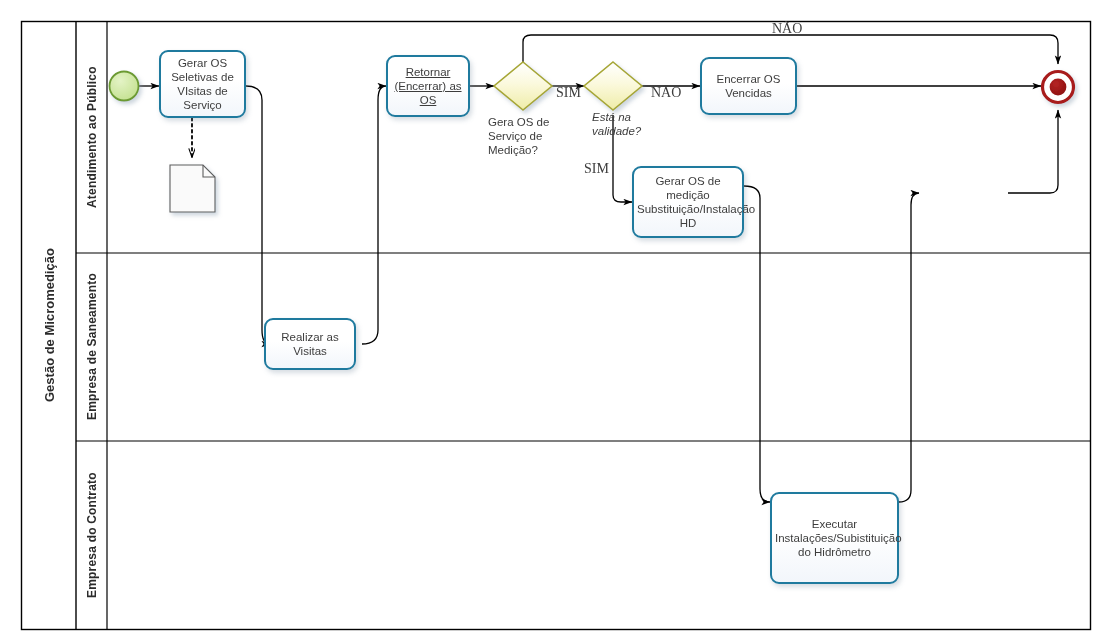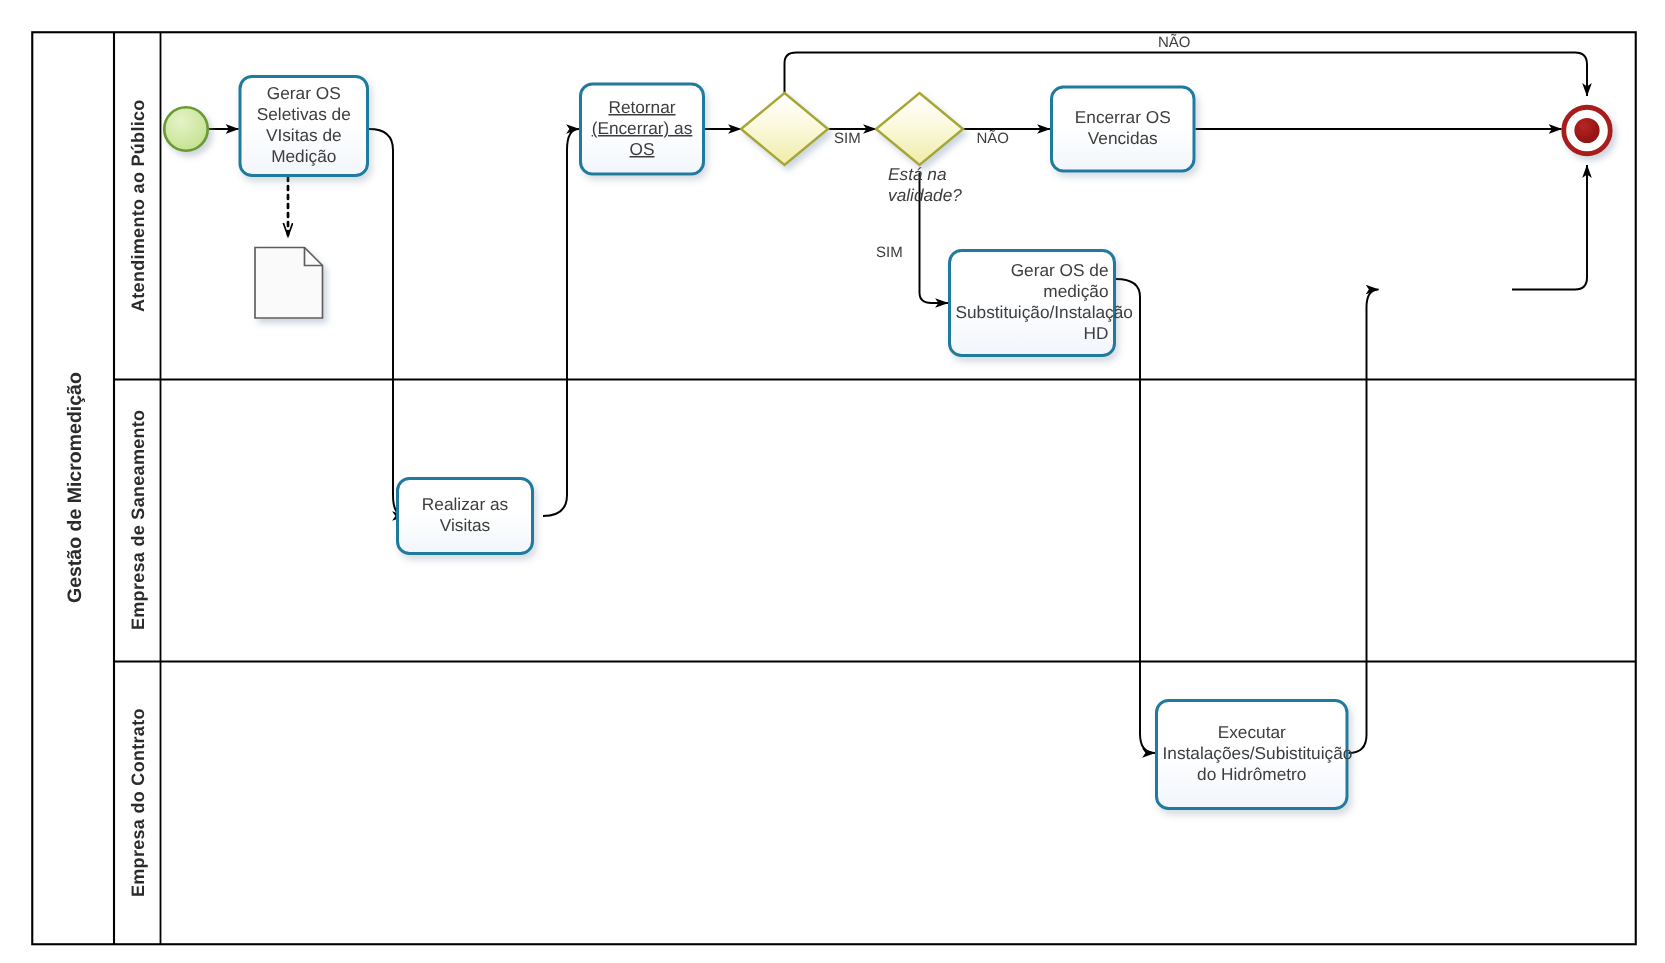--- a/index.html
+++ b/index.html
@@ -20,24 +20,25 @@
     color:#3d3d3d;
     font-size:11.5px;
     line-height:14px;
     padding:2px 3px;
   }
   .task span{display:block;width:100%;}
 
   
   .flowlabel{
     position:absolute;
-    font-size:10px;
+    font-size:14px;
     color:#3d3d3d;
     white-space:nowrap;
     line-height:13px;
+    font-family:Liberation Serif, serif;
   }
   .gwlabel{
     position:absolute;
     font-size:11.5px;
     color:#3d3d3d;
     line-height:14px;
     text-align:left;
   }
 
   
@@ -157,44 +158,45 @@
     </g>
   </svg>
 
   <div class="pool-title" style="left:23px;top:22px;width:53px;height:606px;">Gestão de Micromedição</div>
 
   <div class="lane-title" style="left:77px;top:22px;width:30px;height:231px;">Atendimento ao Público</div>
   <div class="lane-title" style="left:77px;top:253px;width:30px;height:188px;">Empresa de Saneamento</div>
   <div class="lane-title" style="left:77px;top:441px;width:30px;height:188px;">Empresa do Contrato</div>
 
   <div class="node task" style="left:159px;top:50px;width:87px;height:68px;">
-    <span>Gerar OS Seletivas  de VIsitas de Medição</span>
+    <span>Gerar OS Seletivas  de VIsitas de Serviço</span>
   </div>
 
   <div class="node task" style="left:386px;top:55px;width:84px;height:62px;text-decoration:underline;">
     <span>Retornar (Encerrar) as OS</span>
   </div>
 
   <div class="node task" style="left:700px;top:57px;width:97px;height:58px;">
     <span>Encerrar OS Vencidas</span>
   </div>
 
-  <div class="node task" style="left:632px;top:166px;width:112px;height:72px;text-align:right;">
+  <div class="node task" style="left:632px;top:166px;width:112px;height:72px;">
     <span>Gerar OS  de medição Substituição/Instalação HD</span>
   </div>
 
 
   <div class="node task" style="left:264px;top:318px;width:92px;height:52px;">
     <span>Realizar as Visitas</span>
   </div>
 
-  <div class="node task" style="left:770px;top:466px;width:129px;height:74px;">
+  <div class="node task" style="left:770px;top:492px;width:129px;height:92px;">
     <span>Executar Instalações/Subistituição do Hidrômetro</span>
   </div>
 
+  <div class="gwlabel" style="left:488px;top:115px;width:90px;">Gera OS de Serviço de Medição?</div>
   <div class="gwlabel" style="left:592px;top:110px;width:70px;font-style:italic;">Está na validade?</div>
 
   <div class="flowlabel" style="left:772px;top:22px;">NÃO</div>
   <div class="flowlabel" style="left:556px;top:86px;">SIM</div>
   <div class="flowlabel" style="left:651px;top:86px;">NÃO</div>
   <div class="flowlabel" style="left:584px;top:162px;">SIM</div>
 
 </div>
 
 </body></html>

